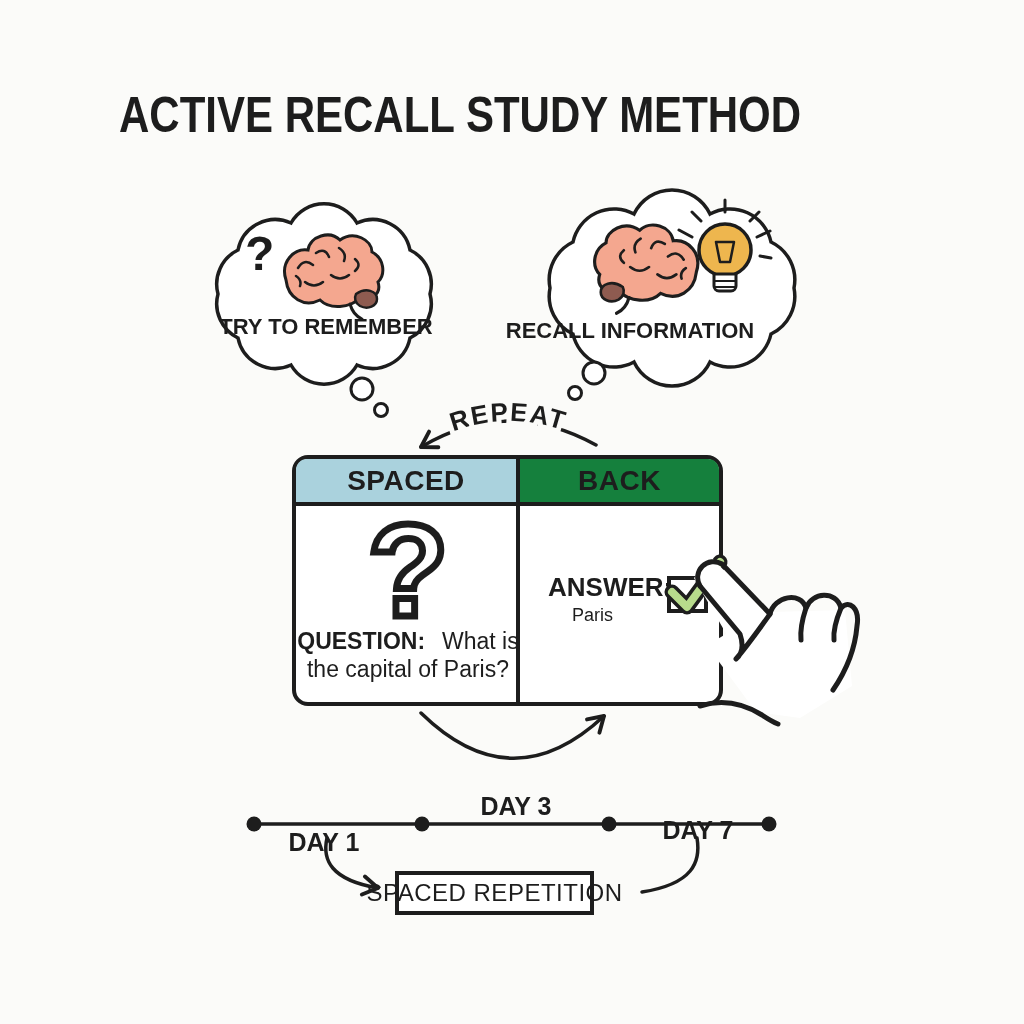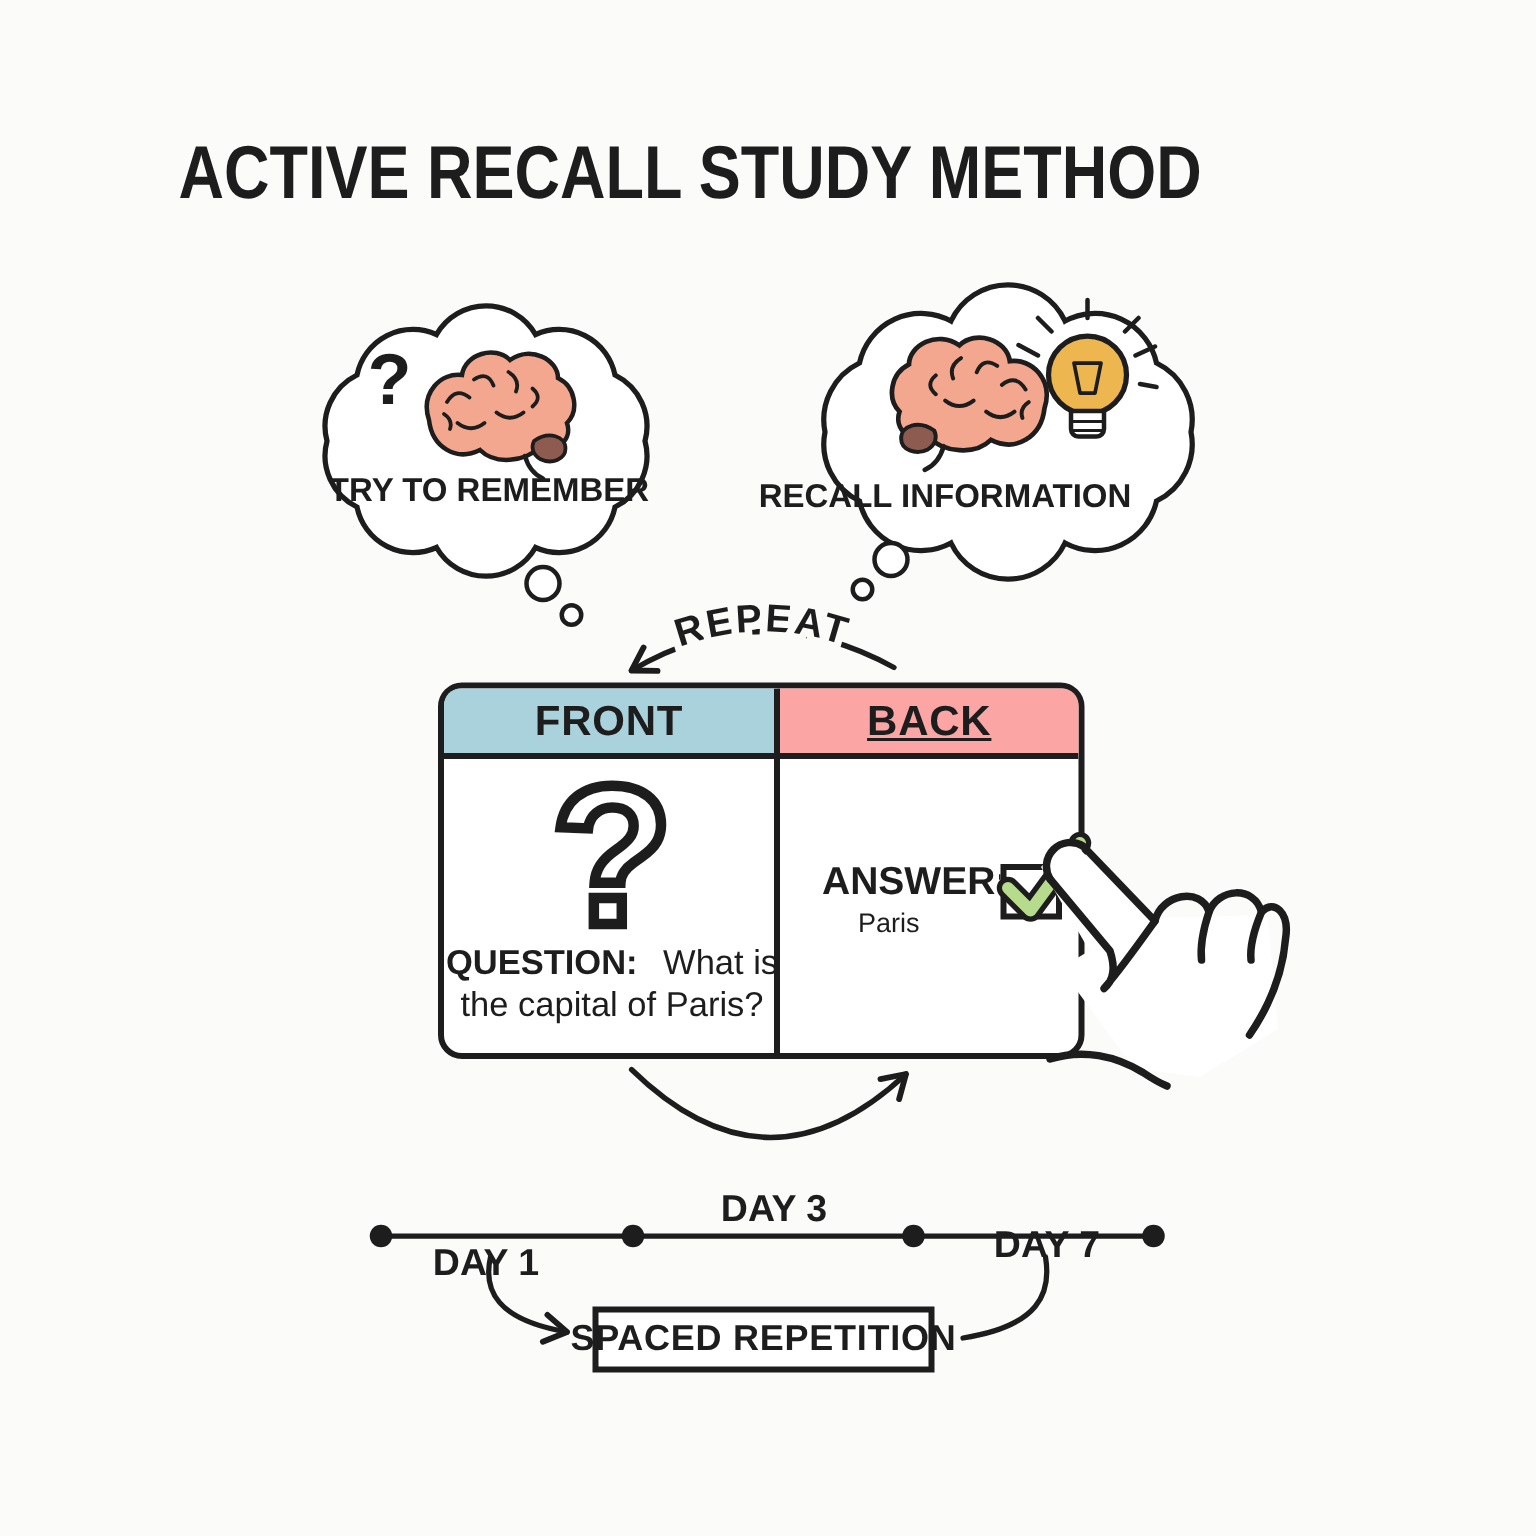--- a/index.html
+++ b/index.html
@@ -14,42 +14,42 @@
   #svg-base{z-index:0;}
   .card{
     position:absolute;left:292px;top:455px;width:431px;height:251px;
     background:#ffffff;border:4px solid #1d1d1d;border-radius:16px;
     box-sizing:border-box;z-index:2;
   }
   .hdr{position:absolute;top:0;height:43px;border-bottom:4px solid #1d1d1d;
        display:flex;align-items:center;justify-content:center;
        font-weight:bold;font-size:28px;letter-spacing:.5px;}
   .hdr-front{left:0;width:220px;background:#aad2dd;border-right:4px solid #1d1d1d;border-top-left-radius:11px;}
-  .hdr-back{left:224px;right:0;background:#fca5a5;border-top-right-radius:11px;text-decoration:underline;}
+  .hdr-back{left:224px;right:0;background:#15803d;border-top-right-radius:11px;}
   .vdivider{position:absolute;left:220px;top:47px;bottom:0;width:4px;background:#1d1d1d;}
   .question{position:absolute;left:0;top:169px;width:224px;text-align:center;
             font-size:23px;line-height:1.2;}
   .q-label{font-weight:bold;margin-right:17px;}
   .answer-label{position:absolute;left:252px;top:113px;font-size:26px;font-weight:bold;}
   .answer-value{position:absolute;left:276px;top:146px;font-size:18px;}
   .checkbox{position:absolute;left:371px;top:117px;width:33px;height:29px;
             border:4px solid #1d1d1d;background:#fff;}
   #svg-top{z-index:3;}
   .txt{z-index:4;}
   .title-wrap{left:0;top:86px;width:920px;text-align:center;}
   .title{display:inline-block;font-size:50px;font-weight:bold;letter-spacing:0px;
          transform:scaleX(.84);transform-origin:center;white-space:nowrap;}
   .bubble-label{font-size:22px;font-weight:bold;white-space:nowrap;transform:translateX(-50%);}
   .qmark-small{left:245px;top:226px;font-size:48px;font-weight:bold;}
   .day-label{font-size:25px;font-weight:bold;white-space:nowrap;transform:translateX(-50%);}
   .sr-box{
-    position:absolute;left:395px;top:871px;width:228px;height:44px;
+    position:absolute;left:395px;top:871px;width:199px;height:44px;
     border:4px solid #1d1d1d;background:#fff;box-sizing:border-box;
     display:flex;align-items:center;justify-content:center;
-    font-size:24px;font-weight:bold;letter-spacing:.5px;z-index:4;white-space:nowrap;
+    font-size:24px;font-weight:normal;letter-spacing:.5px;z-index:4;white-space:nowrap;
   }
 </style>
 </head>
 <body>
 
 <svg id="svg-base" width="1024" height="1024" viewBox="0 0 1024 1024">
   <defs>
     <marker id="vhead" viewBox="0 0 10 10" refX="8" refY="5" markerWidth="6.5" markerHeight="6.5" orient="auto-start-reverse" markerUnits="strokeWidth">
       <path d="M1.5,1 L8,5 L1.5,9" fill="none" stroke="#1d1d1d" stroke-width="1.7" stroke-linecap="round" stroke-linejoin="round"></path>
     </marker>
@@ -99,21 +99,21 @@
     <circle cx="609" cy="824" r="7.5" fill="#1d1d1d"></circle>
     <circle cx="769" cy="824" r="7.5" fill="#1d1d1d"></circle>
   </g>
 
   <path d="M 327,838 C 322,860 331,880 378,888" fill="none" stroke="#1d1d1d" stroke-width="3.5" marker-end="url(#vhead)" stroke-linecap="round"></path>
   <path d="M 697,838 C 701,862 693,884 642,892" fill="none" stroke="#1d1d1d" stroke-width="3.5" stroke-linecap="round"></path>
 </svg>
 
 <div class="card">
   <div class="hdr hdr-front">
-    <span>FRONT</span>
+    <span>SPACED</span>
   </div>
   <div class="hdr hdr-back">
     <span>BACK</span>
   </div>
   <div class="vdivider"></div>
 
   <div class="question">
     <span class="q-label">QUESTION:</span><span>What is the capital of Paris?</span>
   </div>
 

